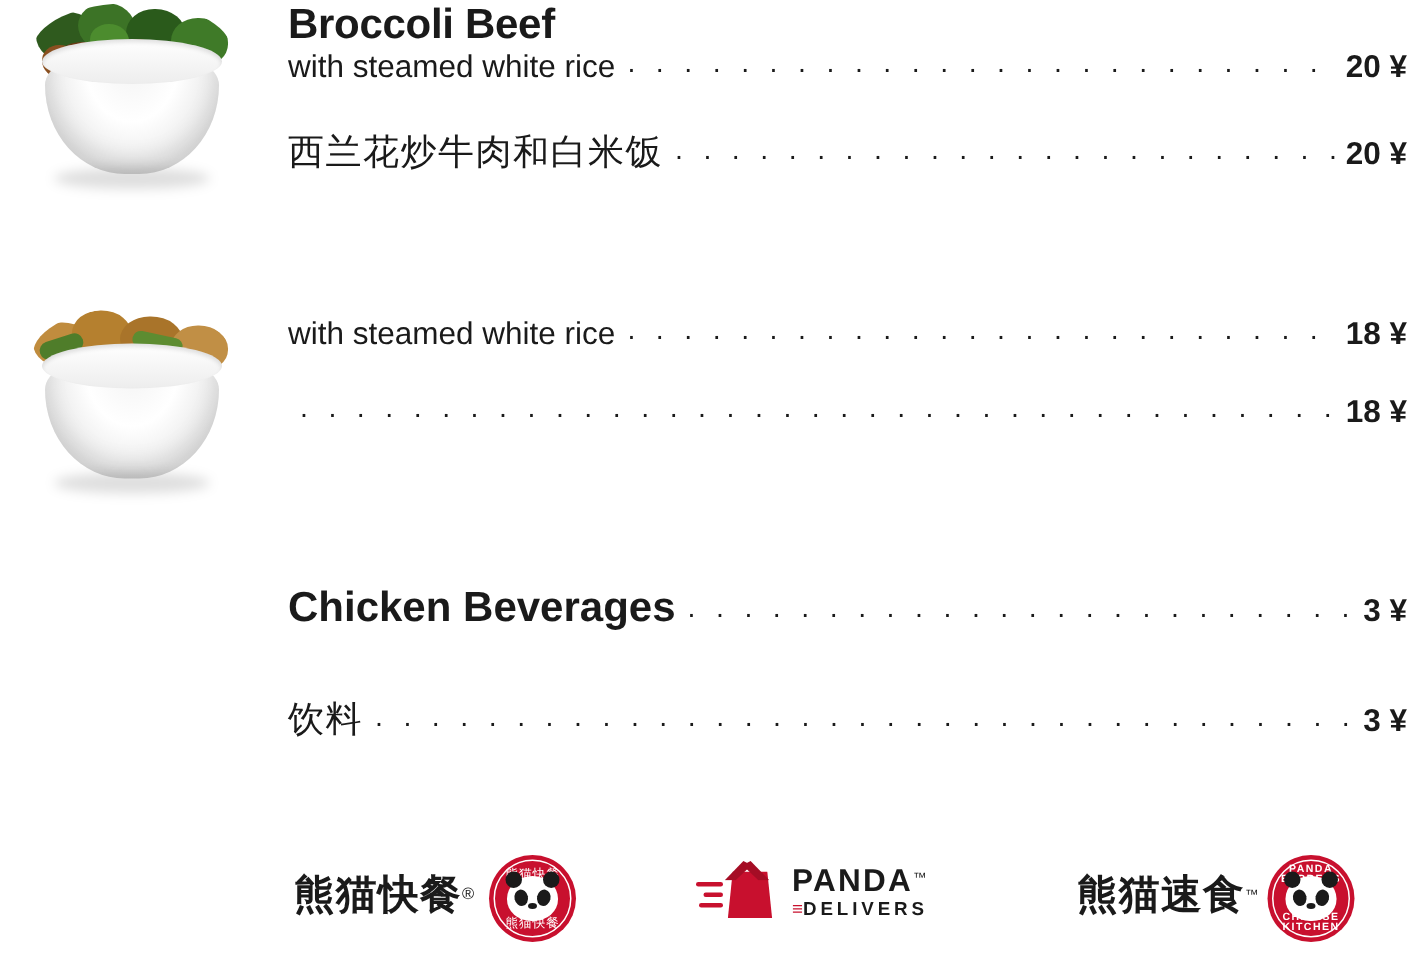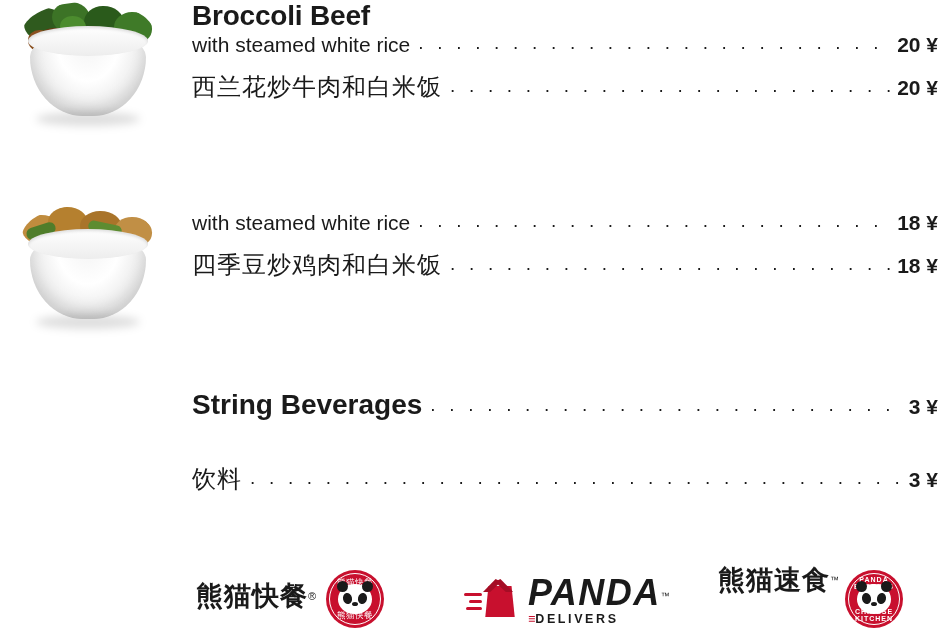--- a/index.html
+++ b/index.html
@@ -123,21 +123,21 @@
     margin: 0 0 2px 0;
   }
   .dish-sub {
     font-size: 21px;
     font-weight: normal;
   }
   .cn {
     font-size: 24px;
     letter-spacing: 1px;
   }
-  .cn-row { margin-top: 14px; }
+  .cn-row { margin-top: 28px; }
 
   .heading-row .label {
     font-size: 28px;
     font-weight: bold;
   }
 
   
   .footer {
     position: absolute;
     left: 0;
@@ -268,25 +268,24 @@
   }
   .box-logo .speed.s1 { top: 14px; width: 18px; }
   .box-logo .speed.s2 { top: 21px; width: 13px; left: -9px; }
   .box-logo .speed.s3 { top: 28px; width: 16px; left: -12px; }
 
   .delivers-text {
     margin-left: 10px;
     line-height: 1.05;
   }
   .delivers-text .w1 {
-    font-size: 36px;
+    font-size: 21px;
     font-weight: bold;
     letter-spacing: 1.5px;
     color: #1a1a1a;
-    font-style: italic;
   }
   .delivers-text .w2 {
     font-size: 12.5px;
     font-weight: bold;
     letter-spacing: 2.6px;
     color: #1a1a1a;
     display: block;
     margin-top: 1px;
   }
   .delivers-text .w2 .bars { color: #c8102e; letter-spacing: 0; }
@@ -354,31 +353,30 @@
       </div>
     </div>
 
     <div class="txt" style="top:8px;">
       <div class="line">
         <span class="label dish-sub">with steamed white rice</span>
         <span class="dots">. . . . . . . . . . . . . . . . . . . . . . . . . . . . . . . . . . . . . . . . . . . . . . . . . . . . . . . . . .</span>
         <span class="price">18 ¥</span>
       </div>
       <div class="line cn-row">
-        <span class="label cn">四季豆炒鸡肉和白米饭</span>
         <span class="dots">. . . . . . . . . . . . . . . . . . . . . . . . . . . . . . . . . . . . . . . . . . . . . . . . . . . . . . . . . .</span>
         <span class="price">18 ¥</span>
       </div>
     </div>
   </div>
 
   <div class="menu-item" style="top:389px;">
     <div class="txt" style="top:0;">
       <div class="line heading-row">
-        <span class="label">String Beverages</span>
+        <span class="label">Chicken Beverages</span>
         <span class="dots">. . . . . . . . . . . . . . . . . . . . . . . . . . . . . . . . . . . . . . . . . . . . . . . . . . . . . . . . . .</span>
         <span class="price">3 ¥</span>
       </div>
       <div class="line cn-row" style="margin-top:42px;">
         <span class="label cn">饮料</span>
         <span class="dots">. . . . . . . . . . . . . . . . . . . . . . . . . . . . . . . . . . . . . . . . . . . . . . . . . . . . . . . . . .</span>
         <span class="price">3 ¥</span>
       </div>
     </div>
   </div>
@@ -413,21 +411,21 @@
         <div class="box"></div>
         <div class="flapL"></div>
         <div class="flapR"></div>
       </div>
       <div class="delivers-text">
         <span class="w1">PANDA</span><span class="tm">™</span>
         <span class="w2"><span class="bars">≡</span><span>DELIVERS</span></span>
       </div>
     </div>
 
-    <div class="logo" style="left:718px; top:2px;justify-content:space-between;">
+    <div class="logo" style="left:718px; top:18px;justify-content:space-between;">
       <span class="cn-wordmark">熊猫速食</span>
       <span class="tm">™</span>
     </div>
 
     <div class="logo" style="left:845px; top:10px;">
       <div class="panda-badge">
         <div class="inner-ring"></div>
         <div class="badge-en-top">PANDA EXPRESS</div>
         <div class="panda-face">
           <div class="ear l"></div>

